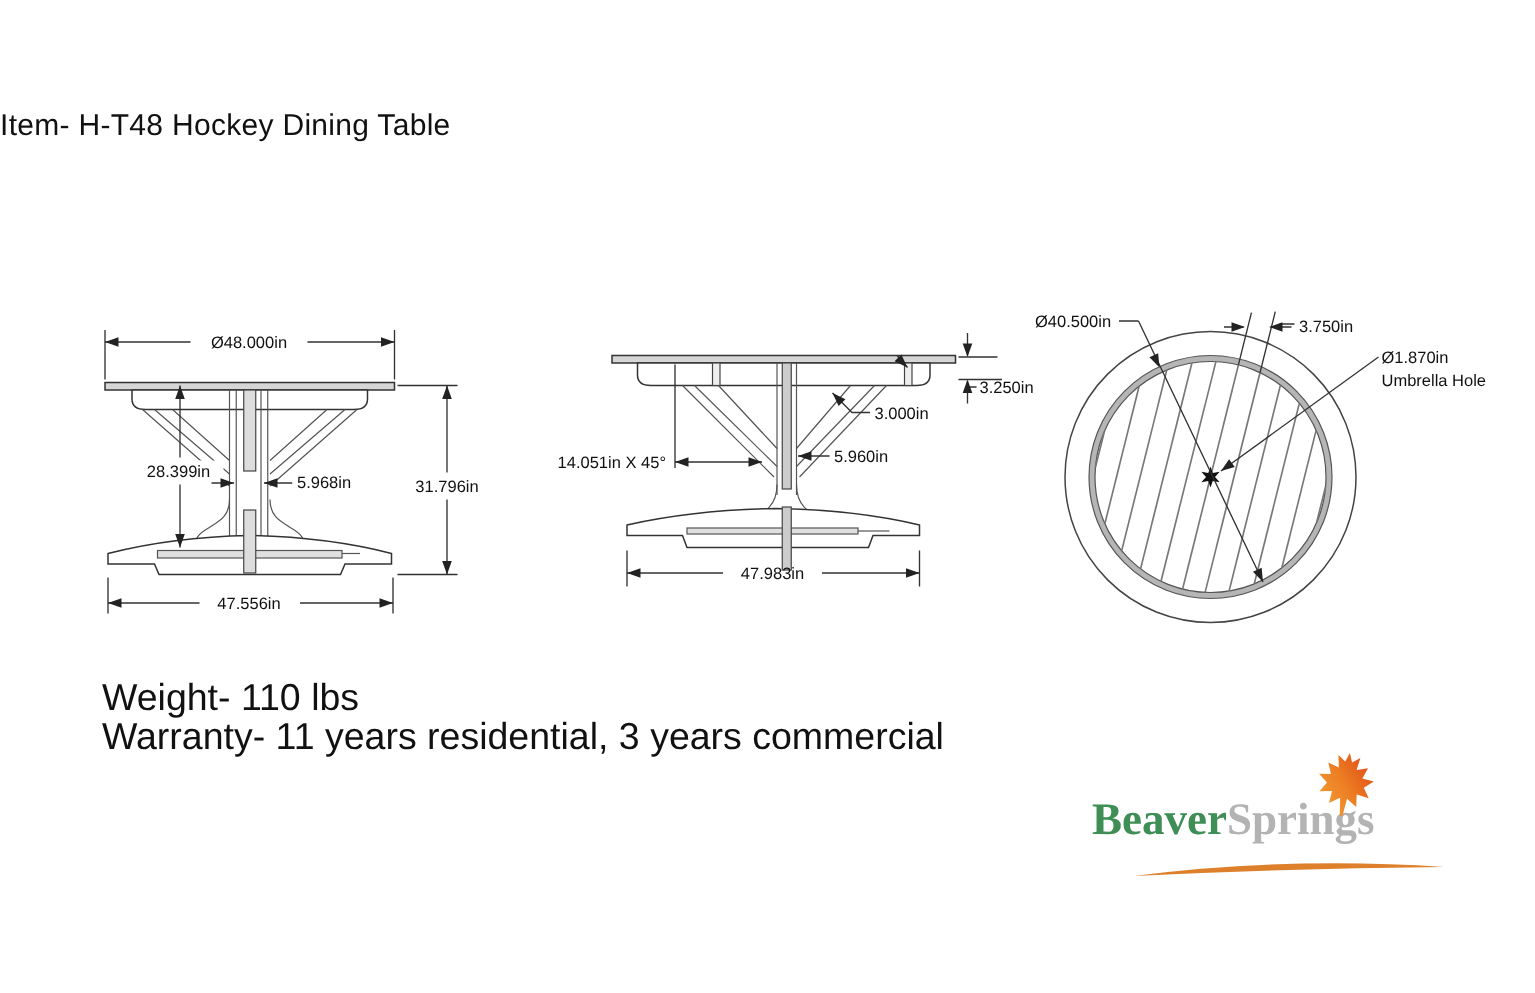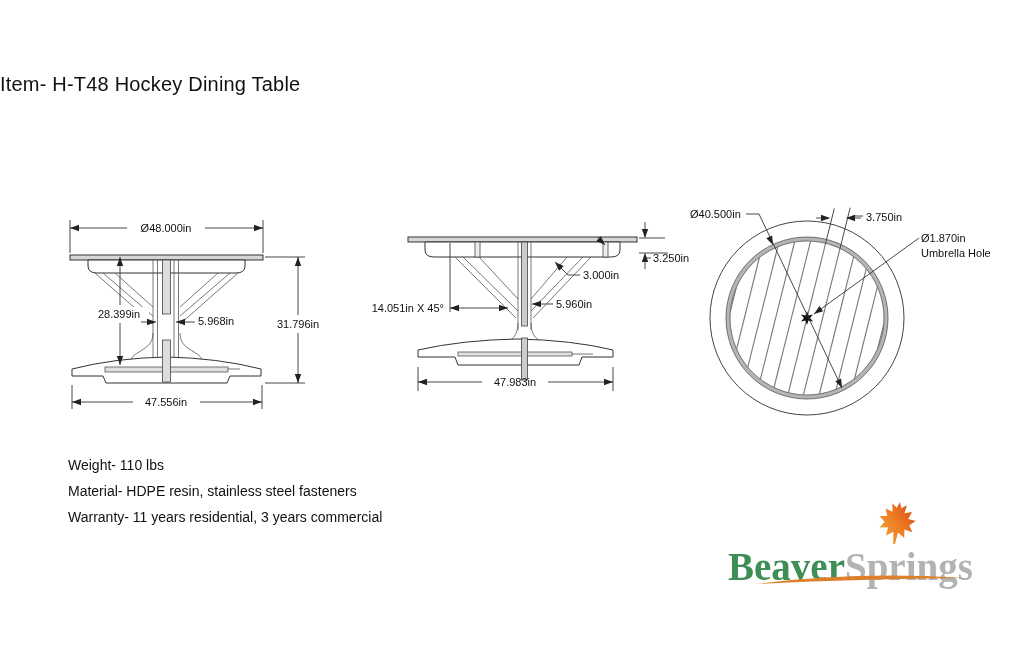--- a/index.html
+++ b/index.html
@@ -9,23 +9,23 @@
          font-size:20px;letter-spacing:.2px;margin-top:16px;}
   .drawing{position:absolute;}
   #front-view{left:55px;top:193px;}
   #side-view{left:352px;top:193px;}
   #top-view{left:683px;top:190px;}
   svg text.dim{font-family:"Liberation Sans",sans-serif;font-size:11px;fill:#111;}
   .outline{fill:#fff;stroke:#333;stroke-width:1;}
   .thin{fill:none;stroke:#555;stroke-width:.8;}
   .dimline{fill:none;stroke:#333;stroke-width:.9;}
   .ah{fill:#222;stroke:none;}
-  #specs{position:absolute;left:68px;top:452px;font-size:14px;line-height:26px;}
-  #logo{position:absolute;left:728px;top:544px;width:250px;height:60px;
-        font-family:"Liberation Serif",serif;font-weight:bold;font-size:39px;white-space:nowrap;}
+  #specs{position:absolute;left:68px;top:452px;font-size:25px;line-height:26px;}
+  #logo{position:absolute;left:728px;top:530px;width:250px;height:60px;
+        font-family:"Liberation Serif",serif;font-weight:bold;font-size:30px;white-space:nowrap;}
   #leaf{position:absolute;left:866px;top:500px;}
   #swoosh{position:absolute;left:752px;top:570px;}
 </style>
 </head>
 <body>
 
 <div id="page">
 
   <div id="title">Item- H-T48 Hockey Dining Table</div>
 
@@ -189,21 +189,20 @@
     <g>
       <path class="dimline" d="M236,48 L131,124"></path>
       <path class="ah" transform="translate(131,124) rotate(144)" d="M0,0 L-9,-3.2 L-9,3.2 Z"></path>
       <text class="dim" x="238" y="52">Ø1.870in</text>
       <text class="dim" x="238" y="67">Umbrella Hole</text>
     </g>
   </svg>
 
   <div id="specs">
     <div>Weight- 110 lbs</div>
-    <div>Material- HDPE resin, stainless steel fasteners</div>
     <div>Warranty- 11 years residential, 3 years commercial</div>
   </div>
 
   <div id="logo"><span style="color:#3e8e55;">Beaver</span><span style="color:#b3b3b3;">Springs</span></div>
   <svg id="leaf" width="62" height="46" viewBox="0 0 100 100">
     <defs>
       <linearGradient id="leafgrad" x1="0" y1="1" x2="1" y2="0">
         <stop offset="0" stop-color="#f2a93b"></stop>
         <stop offset=".5" stop-color="#ed7d23"></stop>
         <stop offset="1" stop-color="#da4313"></stop>

